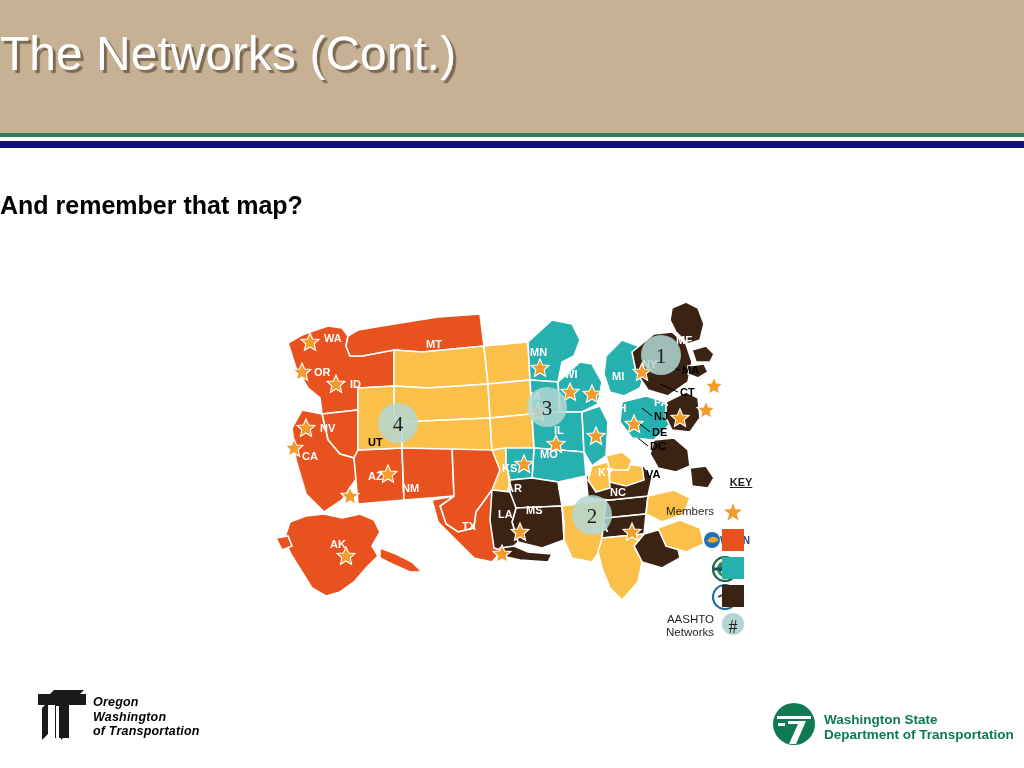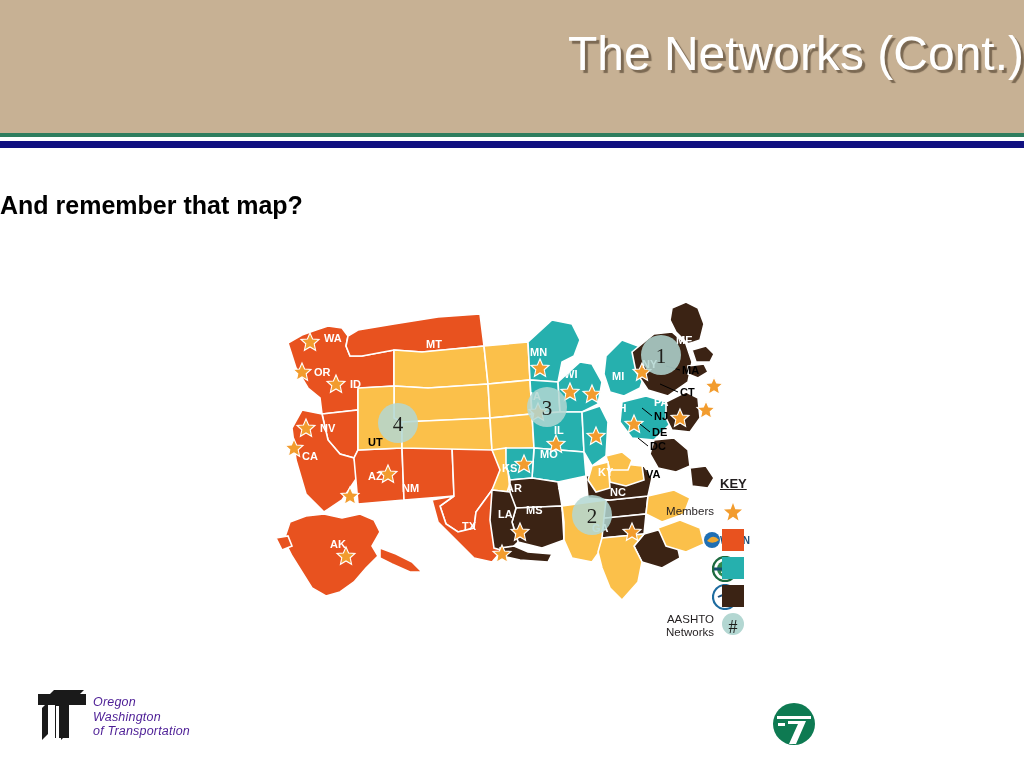--- a/index.html
+++ b/index.html
@@ -17,21 +17,21 @@
 
   
   .header-band {
     position: absolute; left: 0; top: 0;
     width: 1024px; height: 133px;
     background: #c7b194;
   }
   .slide-title {
     position: absolute; left: 0; top: 26px;
     width: 1024px;
-    text-align: right;
+    text-align: left;
     font-size: 48px;
     font-weight: 400;
     color: #ffffff;
     letter-spacing: 0px;
     text-shadow: 3px 3px 1px rgba(60,45,30,0.55);
     font-family: "Liberation Sans", sans-serif;
   }
   .rule-green {
     position: absolute; left: 0; top: 133px;
     width: 1024px; height: 4px;
@@ -86,21 +86,22 @@
   #key {
     position: absolute;
     left: 652px; top: 476px;
     width: 110px; height: 165px;
     font-size: 11px;
     color: #231f20;
   }
   #key .key-title {
     position: absolute; right: 0px; top: 0px;
     width: 42px;
-    font-size: 13px;
+    text-align: center;
+    font-size: 11px;
     font-weight: bold;
     text-decoration: underline;
     color: #231f20;
   }
   .key-row {
     position: absolute;
     left: 0; width: 110px;
     height: 26px;
     margin-top: 7px;
   }
@@ -135,23 +136,23 @@
   .logo-mini-c { position: absolute; left: 60px; top: -1px; width: 26px; height: 26px; }
 
   
   #odot-logo {
     position: absolute; left: 36px; top: 688px;
     width: 210px; height: 66px;
   }
   #odot-logo .odot-text {
     position: absolute; left: 57px; top: 7px;
     font-size: 12.5px;
-    font-weight: normal;
+    font-weight: bold;
     font-style: italic;
-    color: #4c1d95;
+    color: #000000;
     line-height: 14.5px;
     letter-spacing: 0.2px;
   }
   #wsdot-logo {
     position: absolute; left: 772px; top: 702px;
     width: 250px; height: 52px;
   }
   #wsdot-logo .wsdot-text {
     position: absolute; left: 52px; top: 10px;
     font-size: 13.5px;
@@ -396,15 +397,19 @@
     </div>
   </div>
 
   <div id="wsdot-logo">
     <svg width="44" height="44" viewBox="0 0 44 44">
       <circle cx="22" cy="22" r="21" fill="#0e7a52"></circle>
       <path d="M5,14 L39,14 L39,17 L5,17 Z" fill="#ffffff"></path>
       <path d="M16,19 L34,19 L24,42 L17,42 L26,22 L16,22 Z" fill="#ffffff"></path>
       <path d="M6,21 L13,21 L13,24 L6,24 Z" fill="#ffffff"></path>
     </svg>
+    <div class="wsdot-text">
+      <span>Washington State</span><br>
+      <span>Department of Transportation</span>
+    </div>
   </div>
 
 </div>
 
 </body></html>

